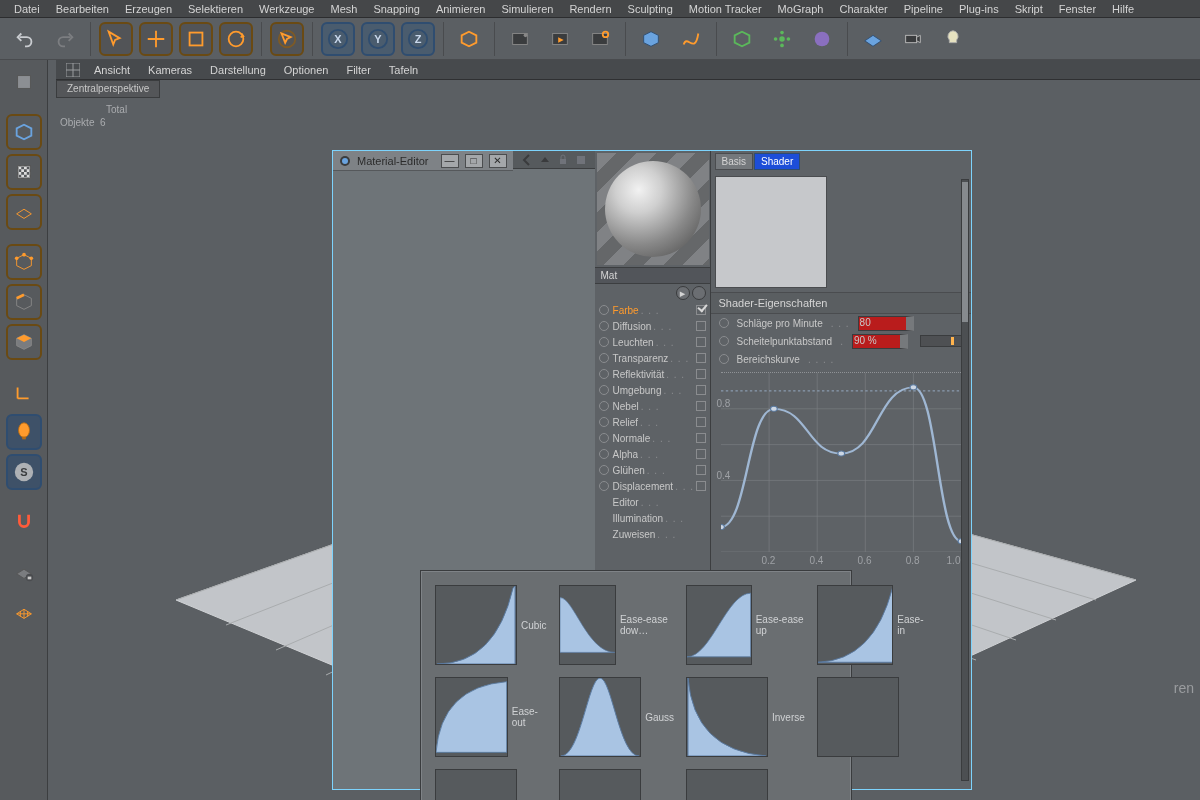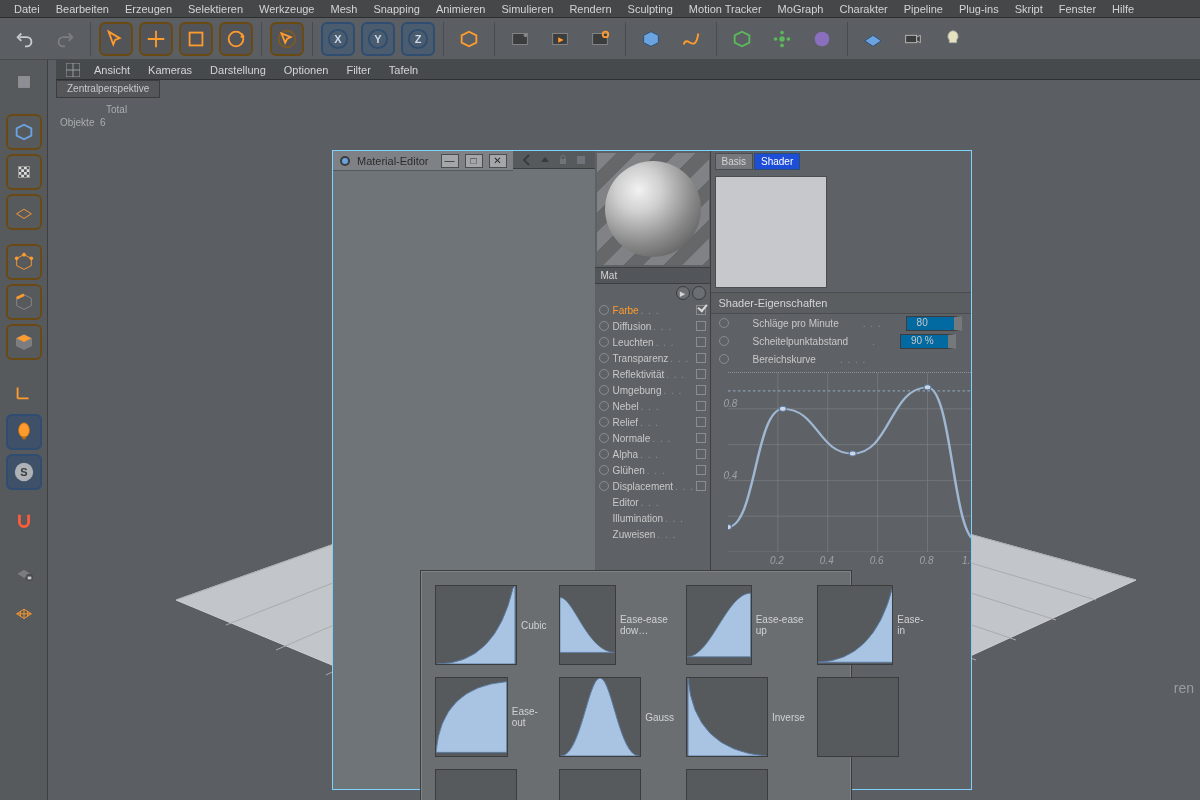--- a/index.html
+++ b/index.html
@@ -51,27 +51,27 @@
   .ch .dots{color:#8a8c8f;margin-left:2px;letter-spacing:1px;}
   .ch .chk{width:10px;height:10px;border:1px solid #8a8c8f;margin-left:auto;position:relative;}
   .ch .chk.on::after{content:"";position:absolute;left:1px;top:-2px;width:7px;height:4px;border-left:2px solid #d8d8d8;border-bottom:2px solid #d8d8d8;transform:rotate(-50deg);}
   .ch.sel{color:var(--accent);}
   .mw-right{flex:1;display:flex;flex-direction:column;background:#5e6266;position:relative;}
   .tabs{display:flex;gap:1px;padding:2px 4px;}
   .tab{padding:2px 6px;background:#74787c;border:1px solid #4a4c4f;font-size:10px;}
   .tab.on{background:#1d4ed8;color:#fff;border-color:#2f4d70;}
   .shader-swatch{width:112px;height:112px;margin:4px;background:#c6c8cb;border:1px solid #4a4c4f;}
   .props-title{padding:4px 8px;font-size:11px;border-top:1px solid #4a4c4f;border-bottom:1px solid #4a4c4f;background:#5a5e61;}
-  .prop-row{display:flex;align-items:center;height:18px;padding:0 8px;gap:24px;font-size:10px;color:#c8c8c8;}
+  .prop-row{display:flex;align-items:center;height:18px;padding:0 8px;gap:8px;font-size:10px;color:#c8c8c8;}
   .prop-row .rad{width:10px;height:10px;border:1px solid #8a8c8f;border-radius:50%;}
   .prop-row .dots{color:#8a8c8f;letter-spacing:1px;}
-  .numbox{width:56px;height:15px;background:#0369a1;border:1px solid #3a3c3e;border-right:8px solid #76797c;padding:0 10px;font-size:10px;}
+  .numbox{width:56px;height:15px;background:#b91c1c;border:1px solid #3a3c3e;border-right:8px solid #76797c;padding:0 1px;font-size:10px;}
   .slider{flex:1;height:12px;background:#4e5053;border:1px solid #3a3c3e;position:relative;margin-left:4px;}
   .slider .bar{position:absolute;right:8px;top:1px;width:3px;height:8px;background:#ffb34d;}
-  .curve{margin:4px 17px;height:180px;border-top:1px dotted #8f9296;position:relative;font-style:italic;}
+  .curve{margin:4px 10px;height:180px;border-top:1px dotted #8f9296;position:relative;}
   .curve svg{width:100%;height:100%;}
   .curve .lbl{position:absolute;font-size:10px;color:#9ea1a5;}
   .vscroll{position:absolute;right:2px;top:28px;width:8px;bottom:8px;background:#4c4f52;border:1px solid #3a3c3e;}
   .vscroll .thumb{position:absolute;left:0;right:0;top:2px;height:140px;background:#868a8e;}
   
   .preset{position:absolute;left:420px;top:510px;width:432px;height:360px;background:#6a6e71;border:1px solid #3a3c3e;padding:14px;box-shadow:inset 0 0 0 1px #7f8387;}
   .preset-grid{display:grid;grid-template-columns:repeat(4,1fr);gap:12px;}
   .pcell{display:flex;flex-direction:row;align-items:center;gap:4px;}
   .pthumb{width:82px;height:80px;background:#565a5d;border:1px solid #3a3c3e;}
   .pthumb svg{width:100%;height:100%;display:block;}

